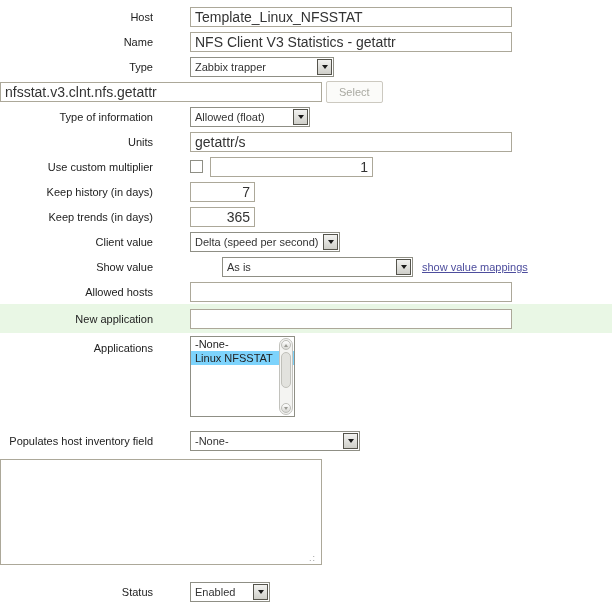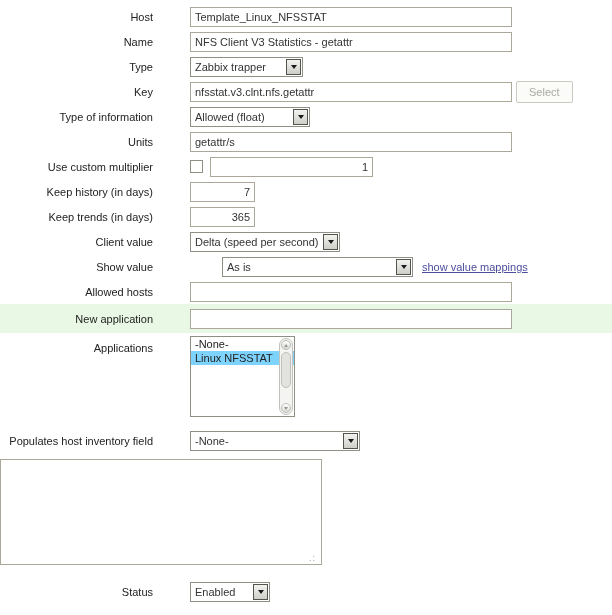--- a/index.html
+++ b/index.html
@@ -3,31 +3,31 @@
 <meta charset="utf-8">
 <style>
   html,body{margin:0;padding:0;background:#fff;}
   body{width:612px;height:615px;overflow:hidden;font-family:"Liberation Sans",sans-serif;font-size:11px;color:#222;}
   .form{padding-top:4px;}
   .row{display:flex;align-items:center;min-height:25px;gap:20px;}
   .row.tall{align-items:flex-start;}
   .lbl{width:170px;box-sizing:border-box;padding-right:17px;text-align:right;color:#222;flex:0 0 170px;}
   .row.tall .lbl{padding-top:6px;}
   .ctl{display:flex;align-items:center;}
-  input[type=text],textarea{font-family:"Liberation Sans",sans-serif;font-size:11px;color:#333;border:1px solid #aca899;background:#fff;box-sizing:border-box;height:20px;padding:0 4px;outline:none;}
+  input[type=text],textarea{font-family:"Liberation Sans",sans-serif;font-size:14px;color:#333;border:1px solid #aca899;background:#fff;box-sizing:border-box;height:20px;padding:0 4px;outline:none;}
   .w322{width:322px;}
   .input-disabled{background:#ececec;color:#333;}
   .num{text-align:right;}
   .dis-num{border-color:#c6c3b8;color:#a5a59b;text-align:right;}
   
   .sel{display:inline-flex;align-items:center;justify-content:space-between;height:20px;box-sizing:border-box;border:1px solid #8f8f85;background:#fff;padding-left:4px;cursor:default;}
   .sel-text{color:#333;white-space:nowrap;overflow:hidden;}
   .sel-btn{width:15px;height:16px;margin:1px;box-sizing:border-box;border:1px solid #55544c;background:linear-gradient(180deg,#f2f2f0 0%,#cfcfc9 100%);display:flex;align-items:center;justify-content:center;flex:0 0 15px;}
   .tri-down{width:0;height:0;border-left:3px solid transparent;border-right:3px solid transparent;border-top:4px solid #1a1a1a;}
-  .w92{width:80px;}.w120{width:120px;}.w125{width:113px;}.w150{width:150px;}.w170{width:170px;}.w205{width:191px;margin-left:32px;}
+  .w92{width:80px;}.w120{width:120px;}.w125{width:144px;}.w150{width:150px;}.w170{width:170px;}.w205{width:191px;margin-left:32px;}
   
   .btn-select{margin-left:4px;height:22px;box-sizing:border-box;padding:0 12px;border:1px solid #ccc9c0;border-radius:2px;background:#fbfbf9;color:#a9a9a1;font-size:11px;font-family:"Liberation Sans",sans-serif;}
   
   .chk{width:13px;height:13px;box-sizing:border-box;border:1px solid #8f8f85;background:#fff;margin-right:7px;}
   
   a.vmap{color:#4d4d9d;text-decoration:underline;margin-left:9px;text-align:center;}
   
   .row-hl{background:#e9f7e5;height:29px;}
   
   .listbox{position:relative;width:105px;height:81px;box-sizing:border-box;border:1px solid #8f8f85;background:#fff;overflow:hidden;}
@@ -72,21 +72,20 @@
       <div class="sel w125">
         <span class="sel-text">Zabbix trapper</span>
         <span class="sel-btn">
             <span class="tri-down"></span>
           </span>
       </div>
     </div>
   </div>
 
   <div class="row">
-    <div class="lbl">Key</div>
     <div class="ctl">
       <input type="text" class="w322" value="nfsstat.v3.clnt.nfs.getattr" style="">
       <button class="btn-select" disabled="">Select</button>
     </div>
   </div>
 
   <div class="row">
     <div class="lbl">Type of information</div>
     <div class="ctl">
       <div class="sel w120">

